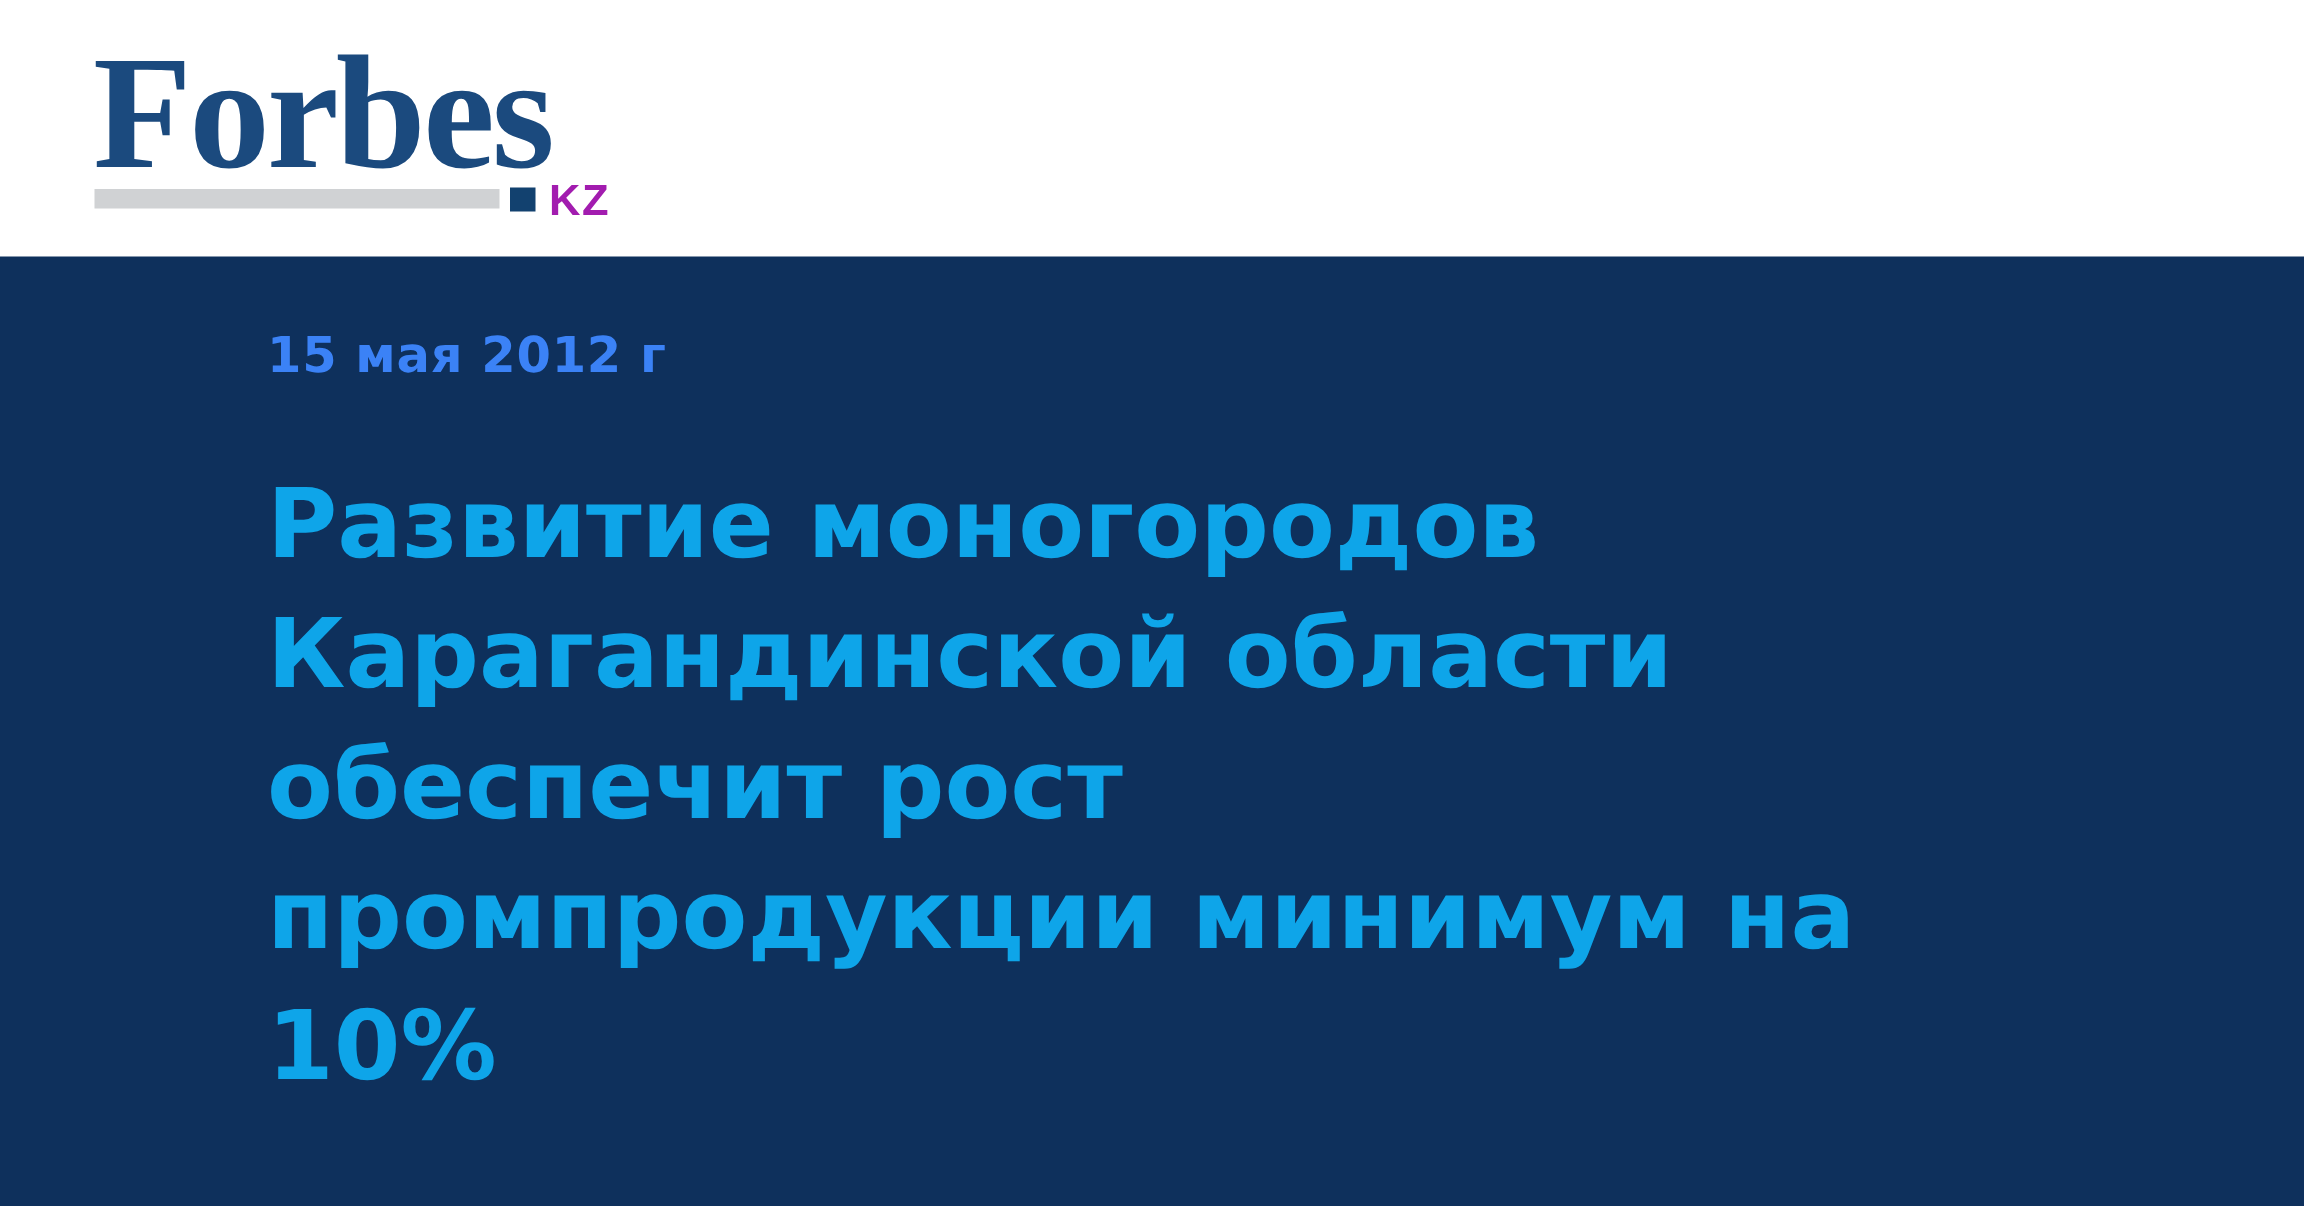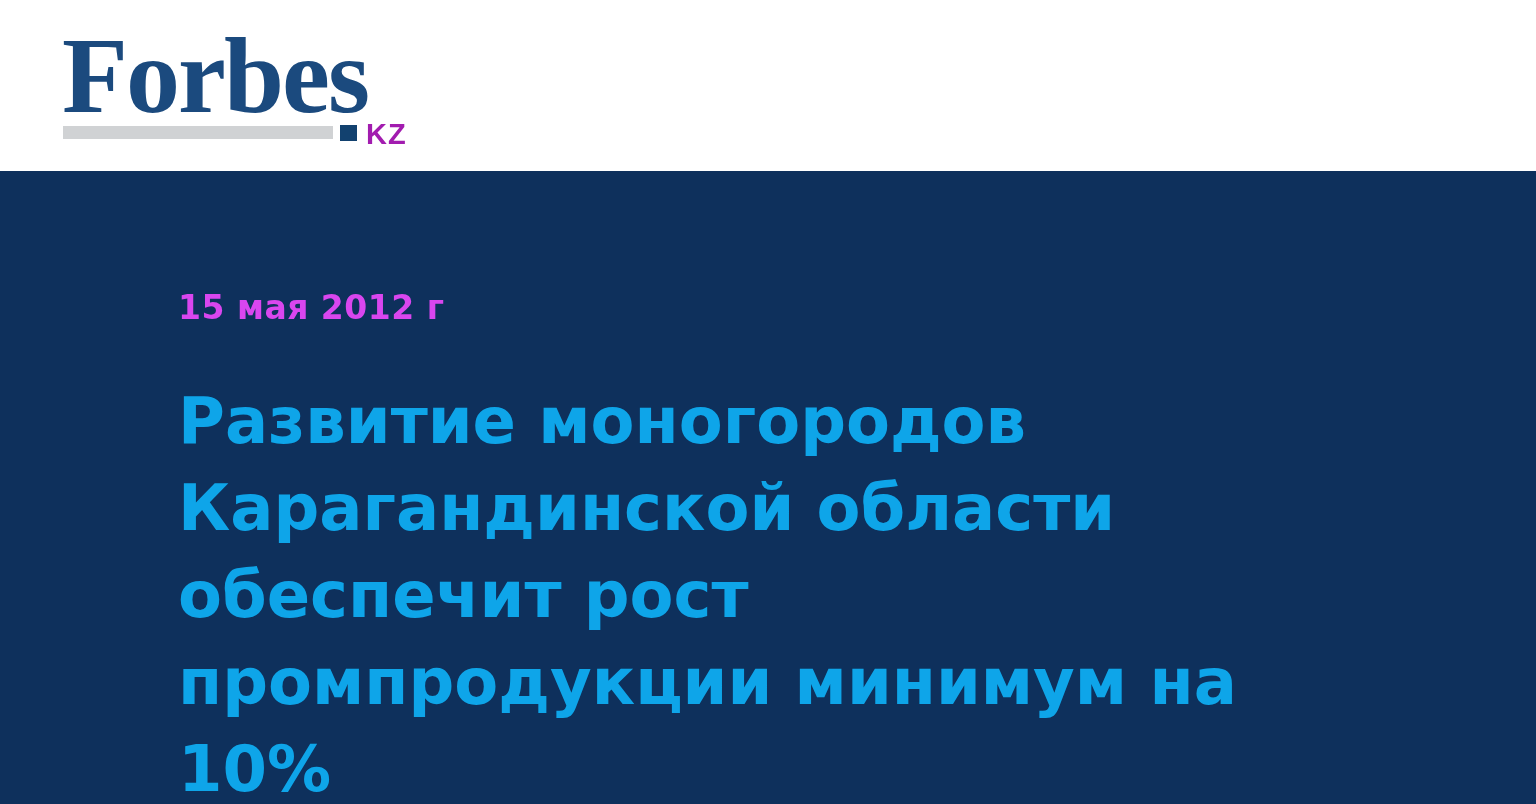--- a/index.html
+++ b/index.html
@@ -94,27 +94,27 @@
 
   .hero-inner {
     position: absolute;
     left: 178px;
     top: 0;
     width: 1130px;
   }
 
   .article-date {
     margin: 0;
-    padding-top: 117px;
+    padding-top: 46px;
     font-family: "DejaVu Sans", "Liberation Sans", sans-serif;
     font-weight: bold;
     font-size: 33px;
     line-height: 40px;
     letter-spacing: 0.5px;
-    color: #d946ef;
+    color: #3b82f6;
   }
 
   .article-title {
     margin: 0;
     padding-top: 50px;
     font-family: "DejaVu Sans", "Liberation Sans", sans-serif;
     font-weight: bold;
     font-size: 64px;
     line-height: 87px;
     letter-spacing: 0px;

